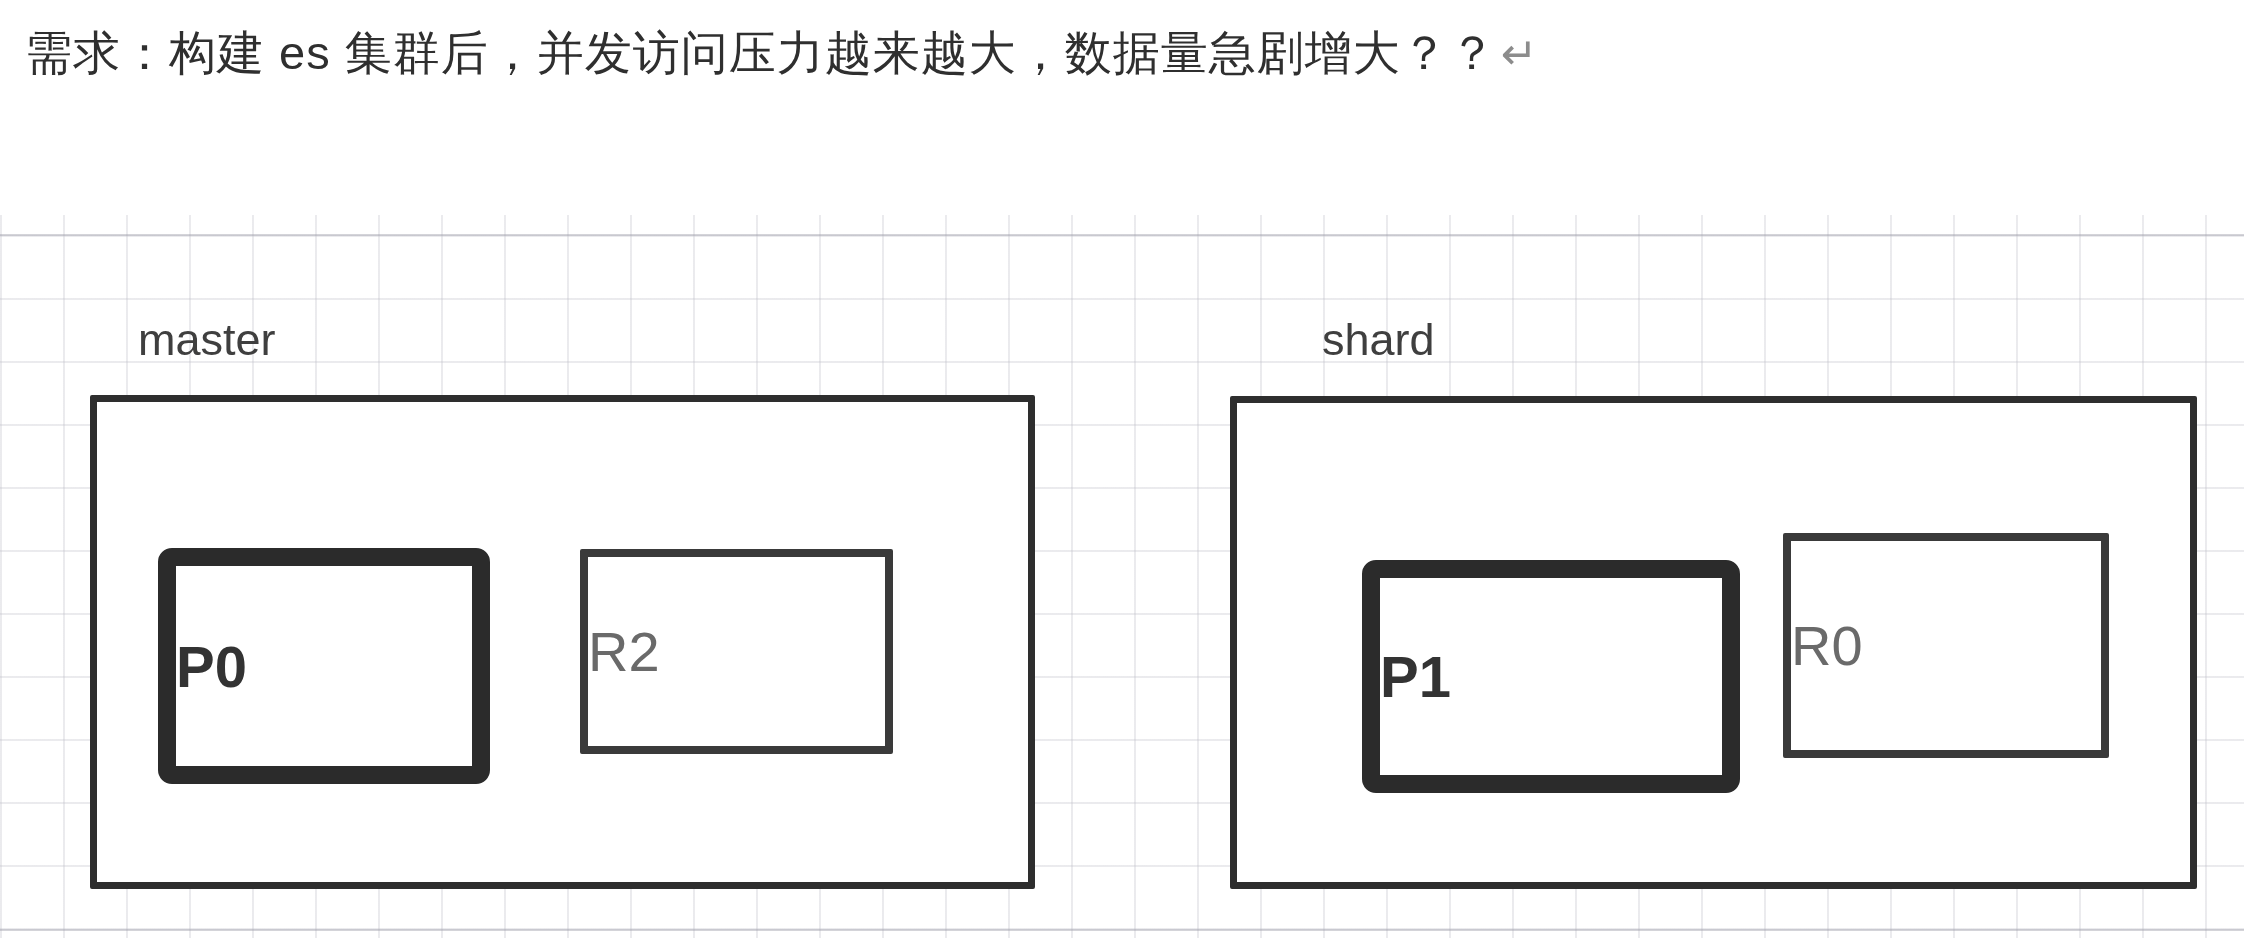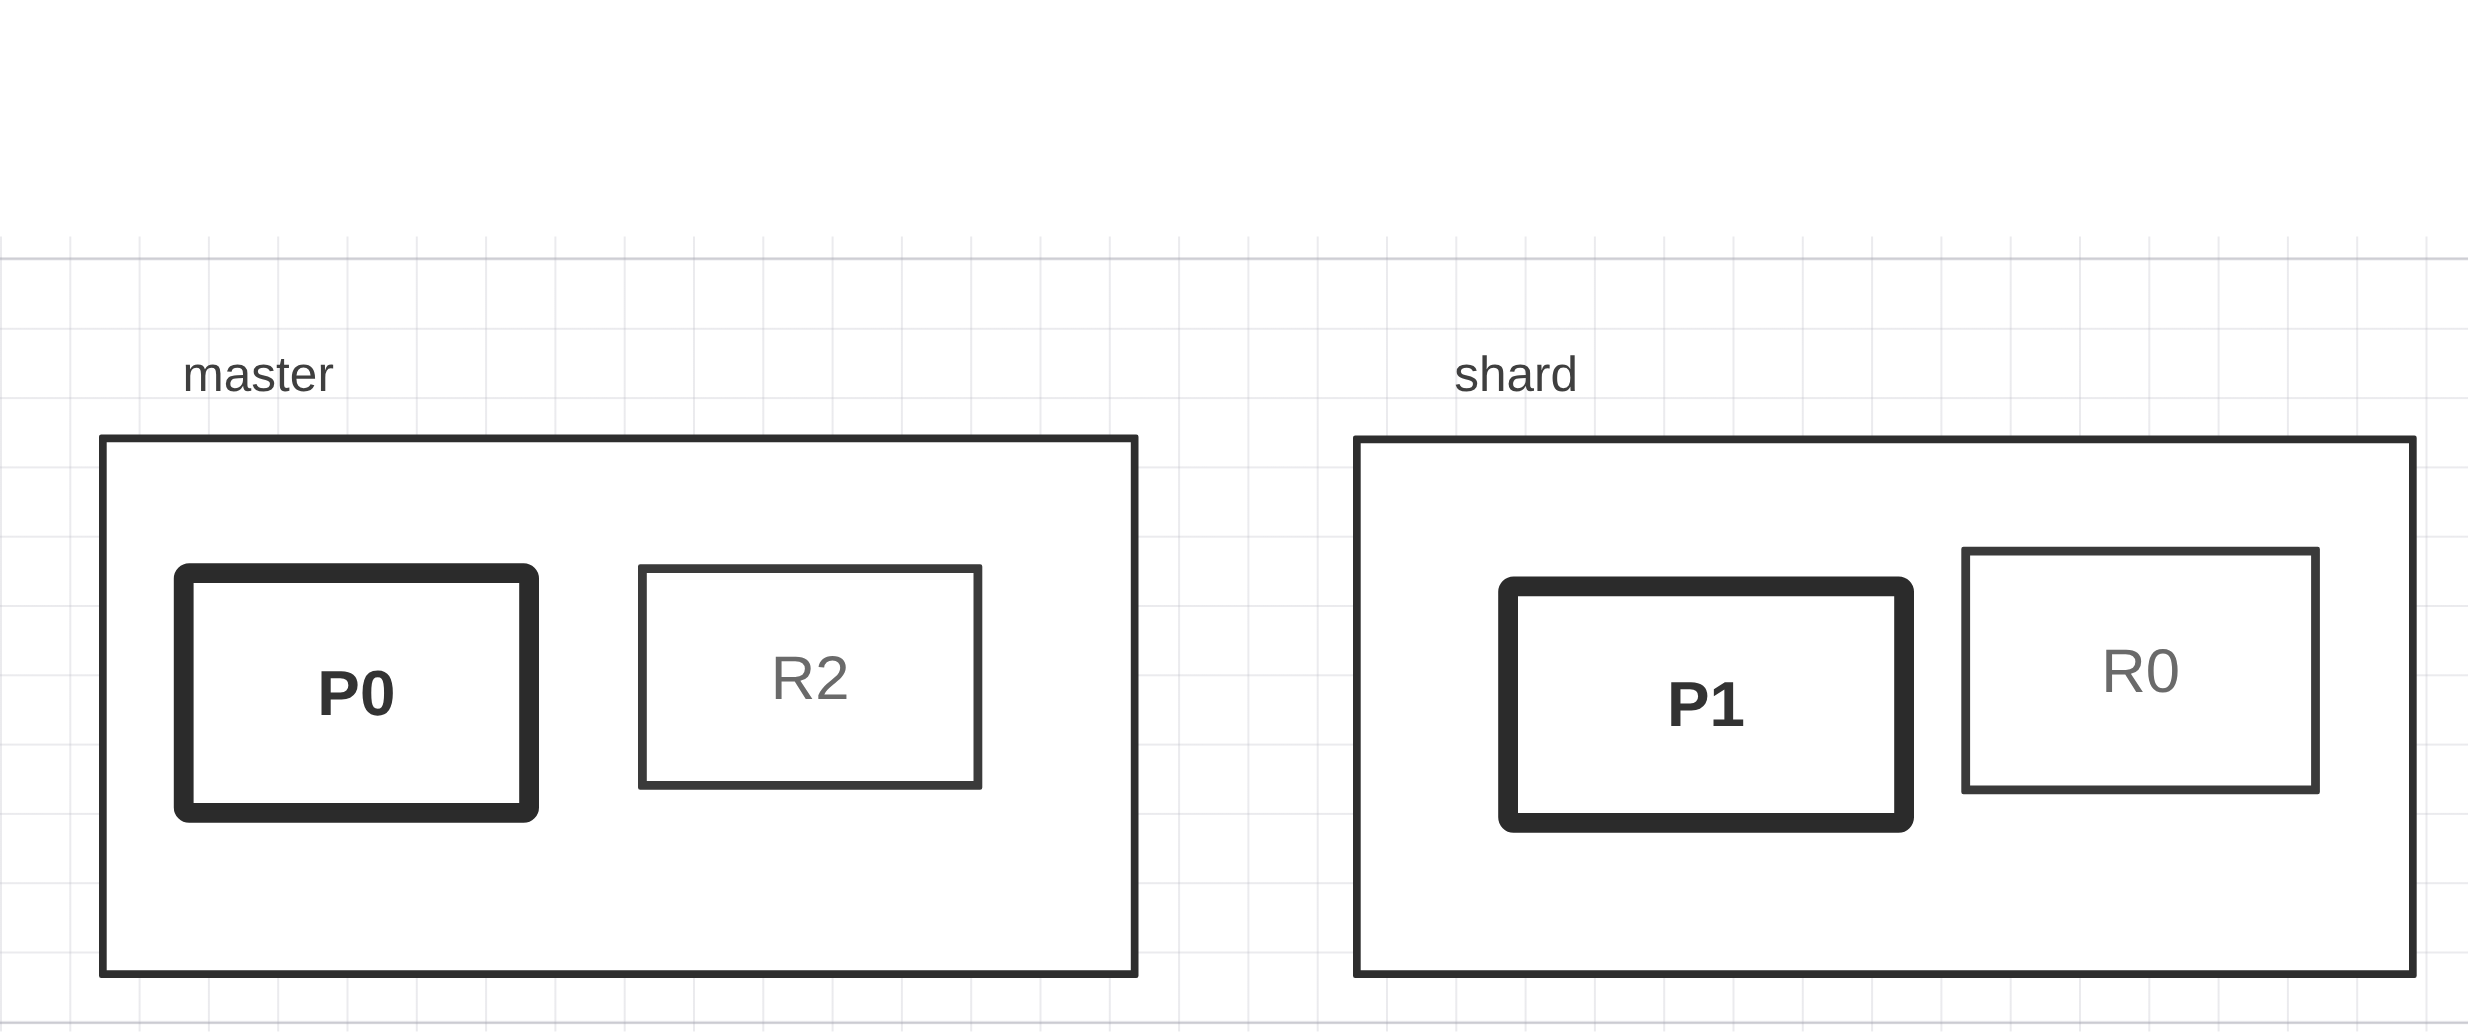--- a/index.html
+++ b/index.html
@@ -55,42 +55,42 @@
   }
   #grid-accent-top { top: 234px; }
   #grid-accent-bottom { top: 929px; }
 
   
   .node-label {
     position: absolute;
     font-size: 45px;
     color: #3f3f3f;
   }
-  #label-master { left: 144px;  top: 314px; padding-left: 22px; }
+  #label-master { left: 116px;  top: 314px; padding-left: 22px; }
   #label-node   { left: 1322px; top: 314px; }
 
   
   .node-box {
     position: absolute;
     background: #ffffff;
     border: 7px solid #2e2e2e;
     box-sizing: border-box;
     border-radius: 2px;
   }
   #node-box-master { left: 90px;   top: 395px; width: 945px; height: 494px; }
   #node-box-node   { left: 1230px; top: 396px; width: 967px; height: 493px; }
 
   
   .shard {
     position: absolute;
     background: #ffffff;
     box-sizing: border-box;
     display: flex;
     align-items: center;
-    justify-content: center;
+    margin-top: 36px;
   }
   .shard.primary {
     border: 18px solid #2b2b2b;
     border-radius: 14px;
     font-weight: bold;
     font-size: 58px;
     color: #333333;
   }
   .shard.replica {
     border: 8px solid #3a3a3a;
@@ -104,20 +104,23 @@
   #shard-r2 { left: 580px;  top: 513px; width: 313px; height: 205px; }
   
   #shard-p1 { left: 1362px; top: 524px; width: 378px; height: 233px; }
   #shard-r0 { left: 1783px; top: 497px; width: 326px; height: 225px; }
 </style>
 </head>
 <body>
 
 <div id="app">
 
+  <div id="line1" class="doc-line">
+    <span>需求：构建 es 集群后，并发访问压力越来越大，数据量急剧增大？？</span><span class="return-mark">↵</span>
+  </div>
 
   <div id="grid"></div>
   <div id="grid-accent-top" class="grid-accent-line"></div>
   <div id="grid-accent-bottom" class="grid-accent-line"></div>
 
   <div id="label-master" class="node-label">master</div>
   <div id="label-node" class="node-label">shard</div>
 
   <div id="node-box-master" class="node-box"></div>
 

